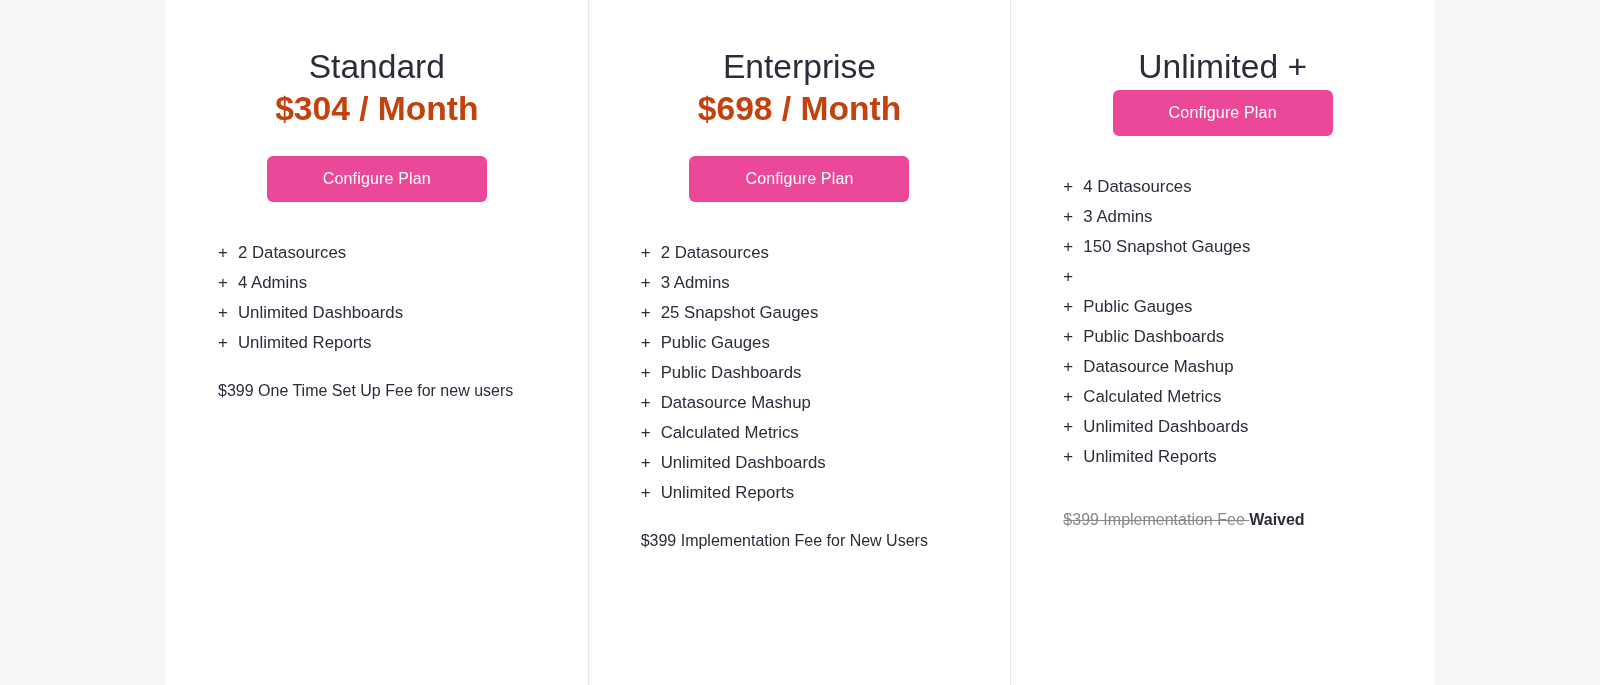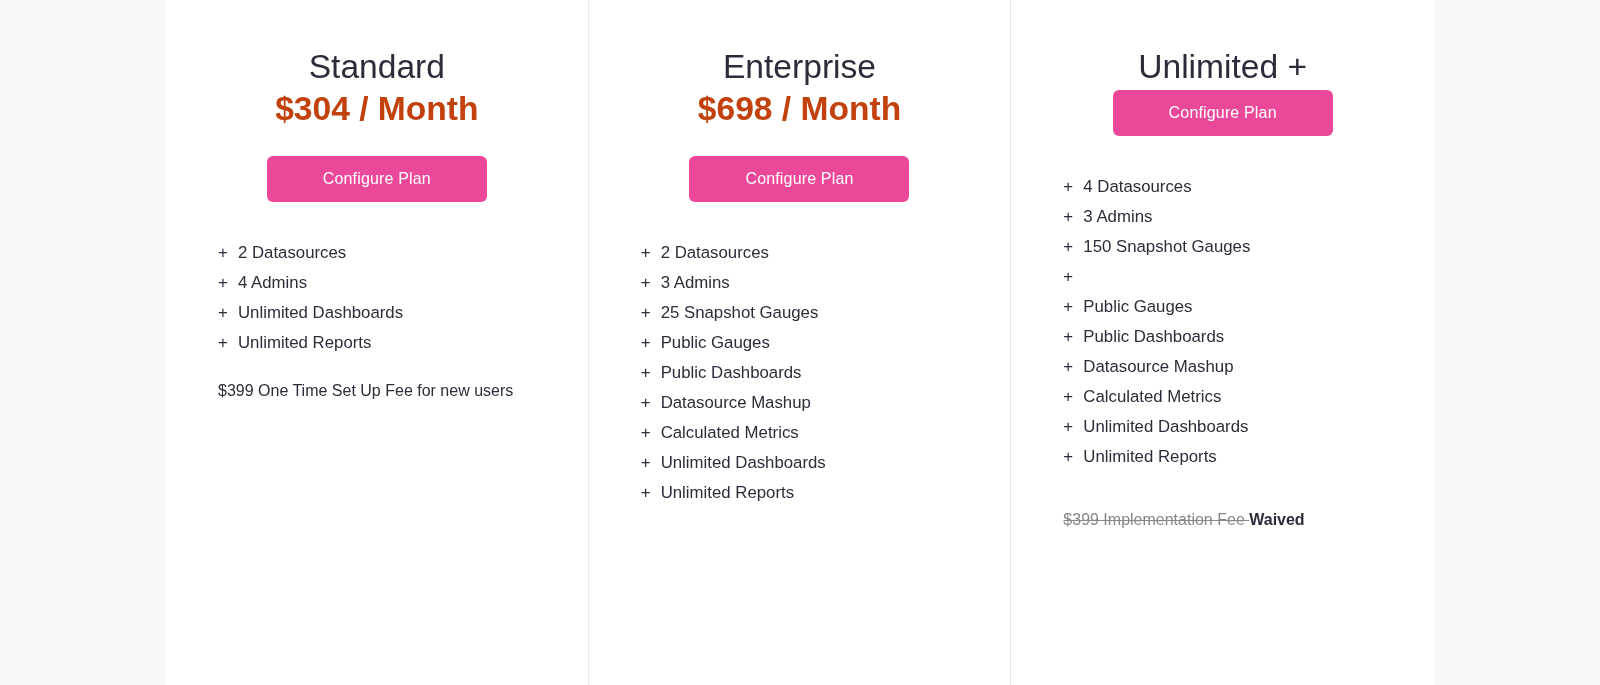--- a/index.html
+++ b/index.html
@@ -177,20 +177,21 @@
         </li>
         <li>
           <span class="plus-icon">+</span>
           <span>Unlimited Dashboards</span>
         </li>
         <li>
           <span class="plus-icon">+</span>
           <span>Unlimited Reports</span>
         </li>
       </ul>
+      <div class="fee-note">$399 Implementation Fee for New Users</div>
     </div>
     <div class="plan-col">
       <div class="plan-name">Unlimited +</div>
       <div style="width: 100%; text-align: center;">
         <button class="configure-btn">Configure Plan</button>
       </div>
       <ul class="features-list">
         <li>
           <span class="plus-icon">+</span>
           <span>4 Datasources</span>

